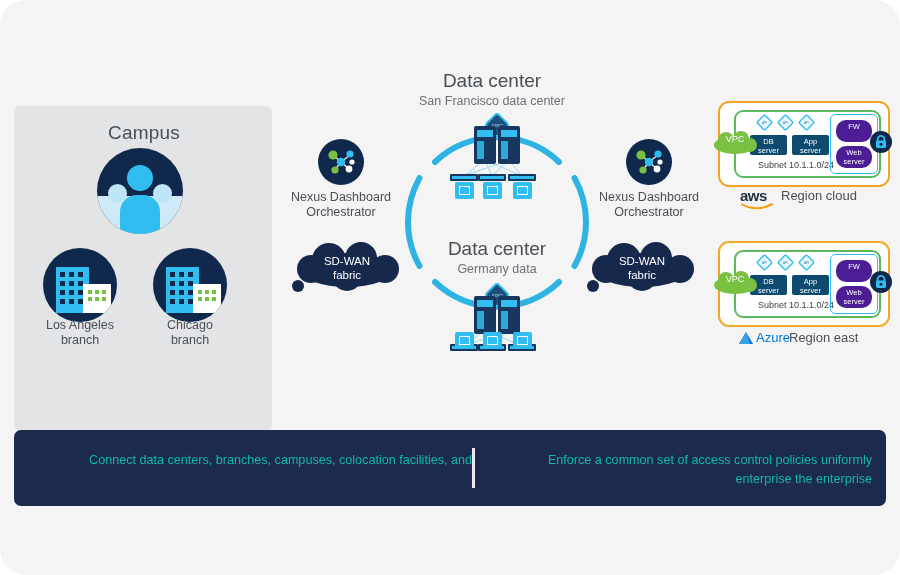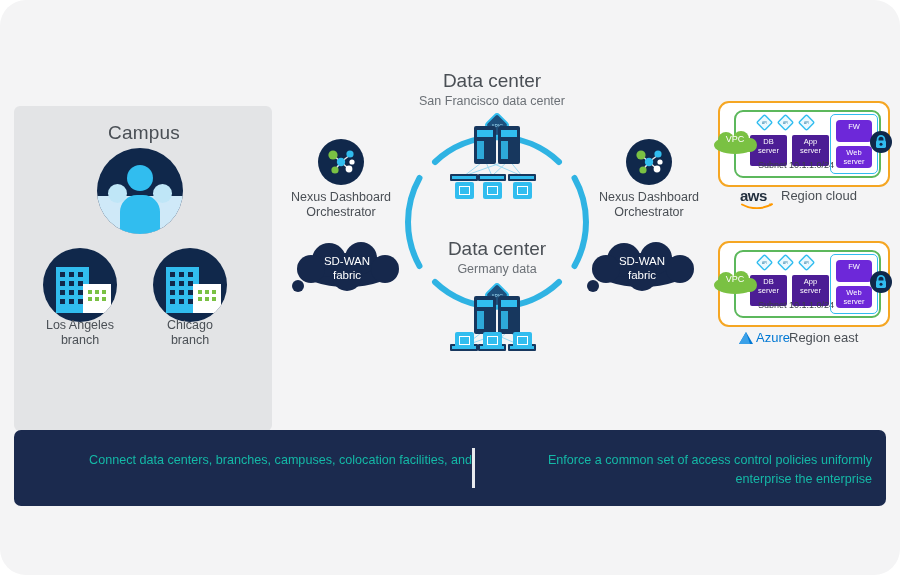--- a/index.html
+++ b/index.html
@@ -56,24 +56,24 @@
   
   .sdwan{position:absolute;width:116px;height:56px;}
   .sdwan .lbl{position:absolute;left:0;top:14px;width:116px;text-align:center;color:#fff;font-size:11.5px;line-height:14px;z-index:3;}
 
   
   .region{position:absolute;width:168px;height:82px;border:2px solid #f5a623;border-radius:11px;background:#ffffff;}
   .greenbox{position:absolute;left:14px;top:7px;right:7px;bottom:7px;border:2px solid #5cb85c;border-radius:9px;}
   .vpc-cloud{position:absolute;left:-8px;top:26px;width:46px;height:26px;z-index:4;}
   .vpc-cloud span{position:absolute;left:0;top:5px;width:46px;text-align:center;font-size:9px;color:#ffffff;z-index:2;}
   .dmd{position:absolute;width:17px;height:17px;}
-  .svbox{position:absolute;width:37px;height:31px;background:#4c1d95;border-radius:2px;color:#fff;font-size:7.5px;line-height:9px;text-align:center;padding-top:2px;box-sizing:border-box;}
+  .svbox{position:absolute;width:37px;height:20px;background:#0c4a6e;border-radius:2px;color:#fff;font-size:7.5px;line-height:9px;text-align:center;padding-top:2px;box-sizing:border-box;}
   .subnet{position:absolute;left:16px;top:57px;width:120px;text-align:center;font-size:9px;color:#3a3f45;}
   .fwgrp{position:absolute;right:10px;top:11px;width:46px;height:58px;border:1.6px solid #31bdef;border-radius:5px;}
-  .fwbox{position:absolute;left:5px;width:36px;height:22px;background:#6d28d9;border-radius:4px;color:#fff;font-size:7.5px;line-height:9px;text-align:center;padding-top:2px;box-sizing:border-box;}
+  .fwbox{position:absolute;left:5px;width:36px;height:22px;background:#4c1d95;border-radius:10px;color:#fff;font-size:7.5px;line-height:9px;text-align:center;padding-top:2px;box-sizing:border-box;}
   .lock{position:absolute;width:22px;height:22px;border-radius:50%;background:#10284b;}
   .region-cap{position:absolute;font-size:13px;color:#4a4f55;}
   .awsmark{position:absolute;font-weight:bold;font-size:15px;color:#232f3e;letter-spacing:-.5px;}
   .azuremark{position:absolute;font-size:13px;color:#0078d4;}
 
   
   #banner{position:absolute;left:14px;top:430px;width:872px;height:76px;background:#1b2a4e;border-radius:7px;}
   .btext{position:absolute;top:21px;text-align:right;color:#14b8a6;font-size:12.6px;line-height:19px;}
   #bsep{position:absolute;left:458px;top:18px;width:3px;height:40px;background:#e8eaee;}
 </style>

